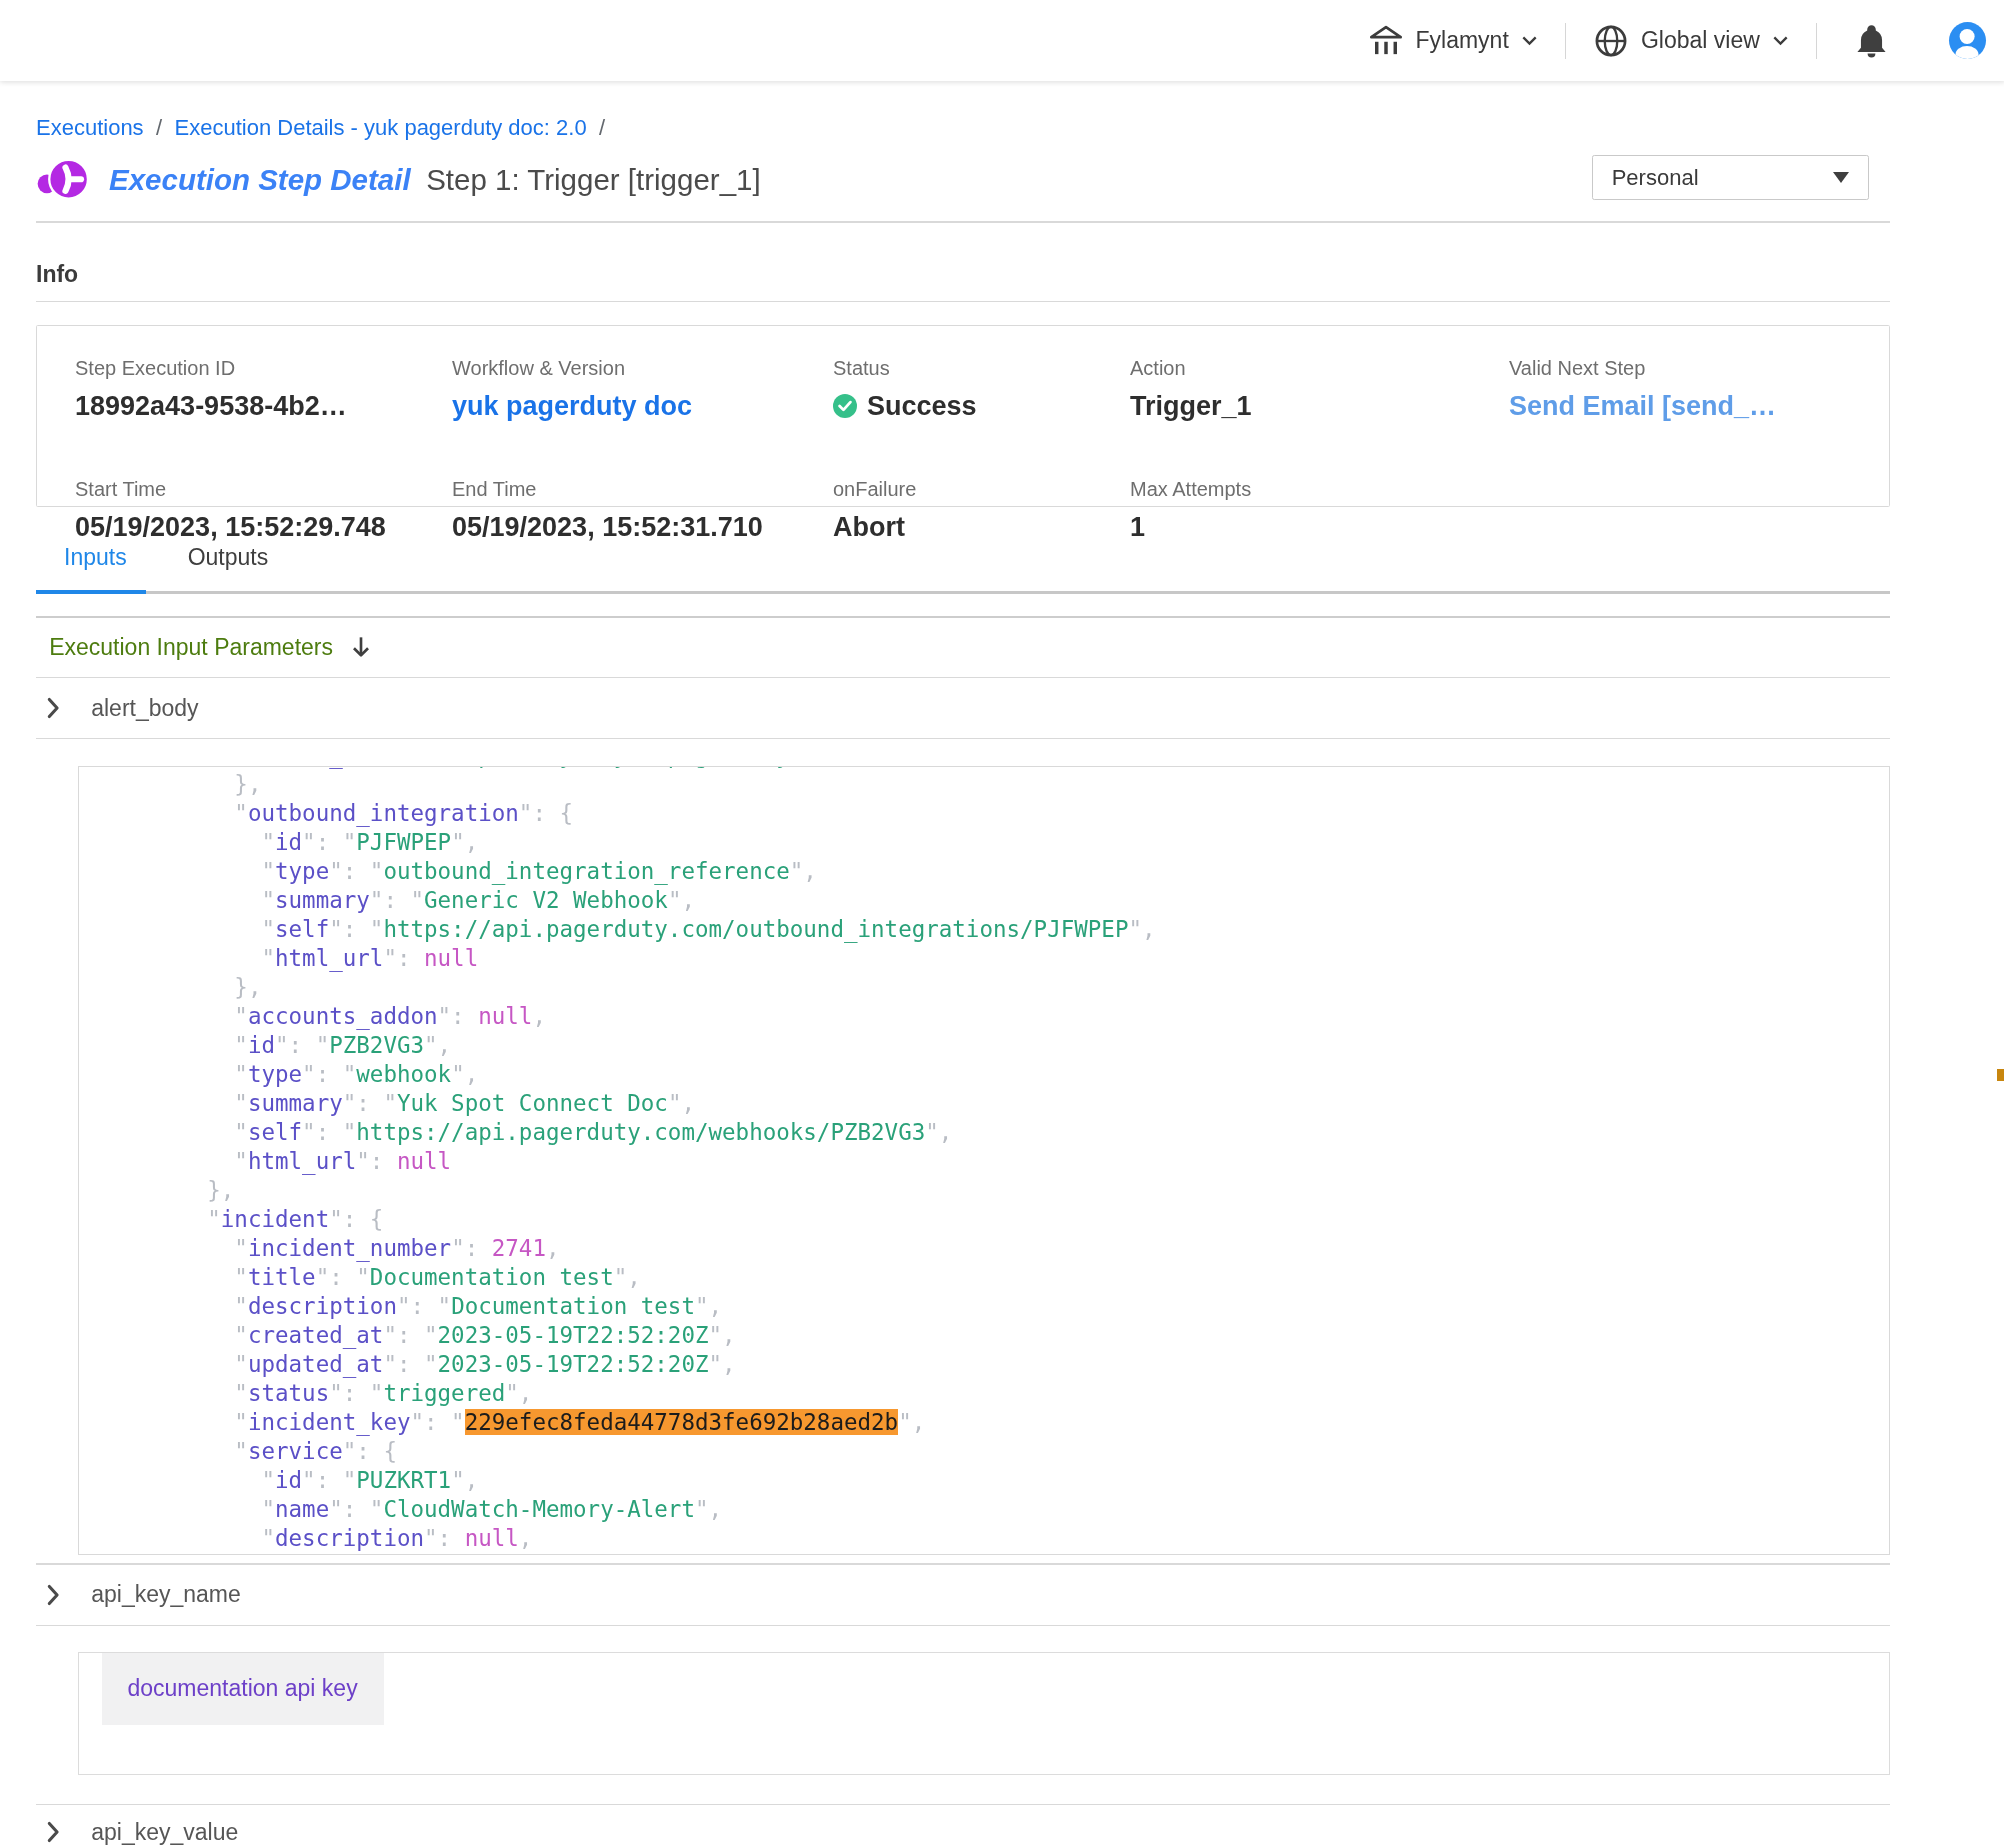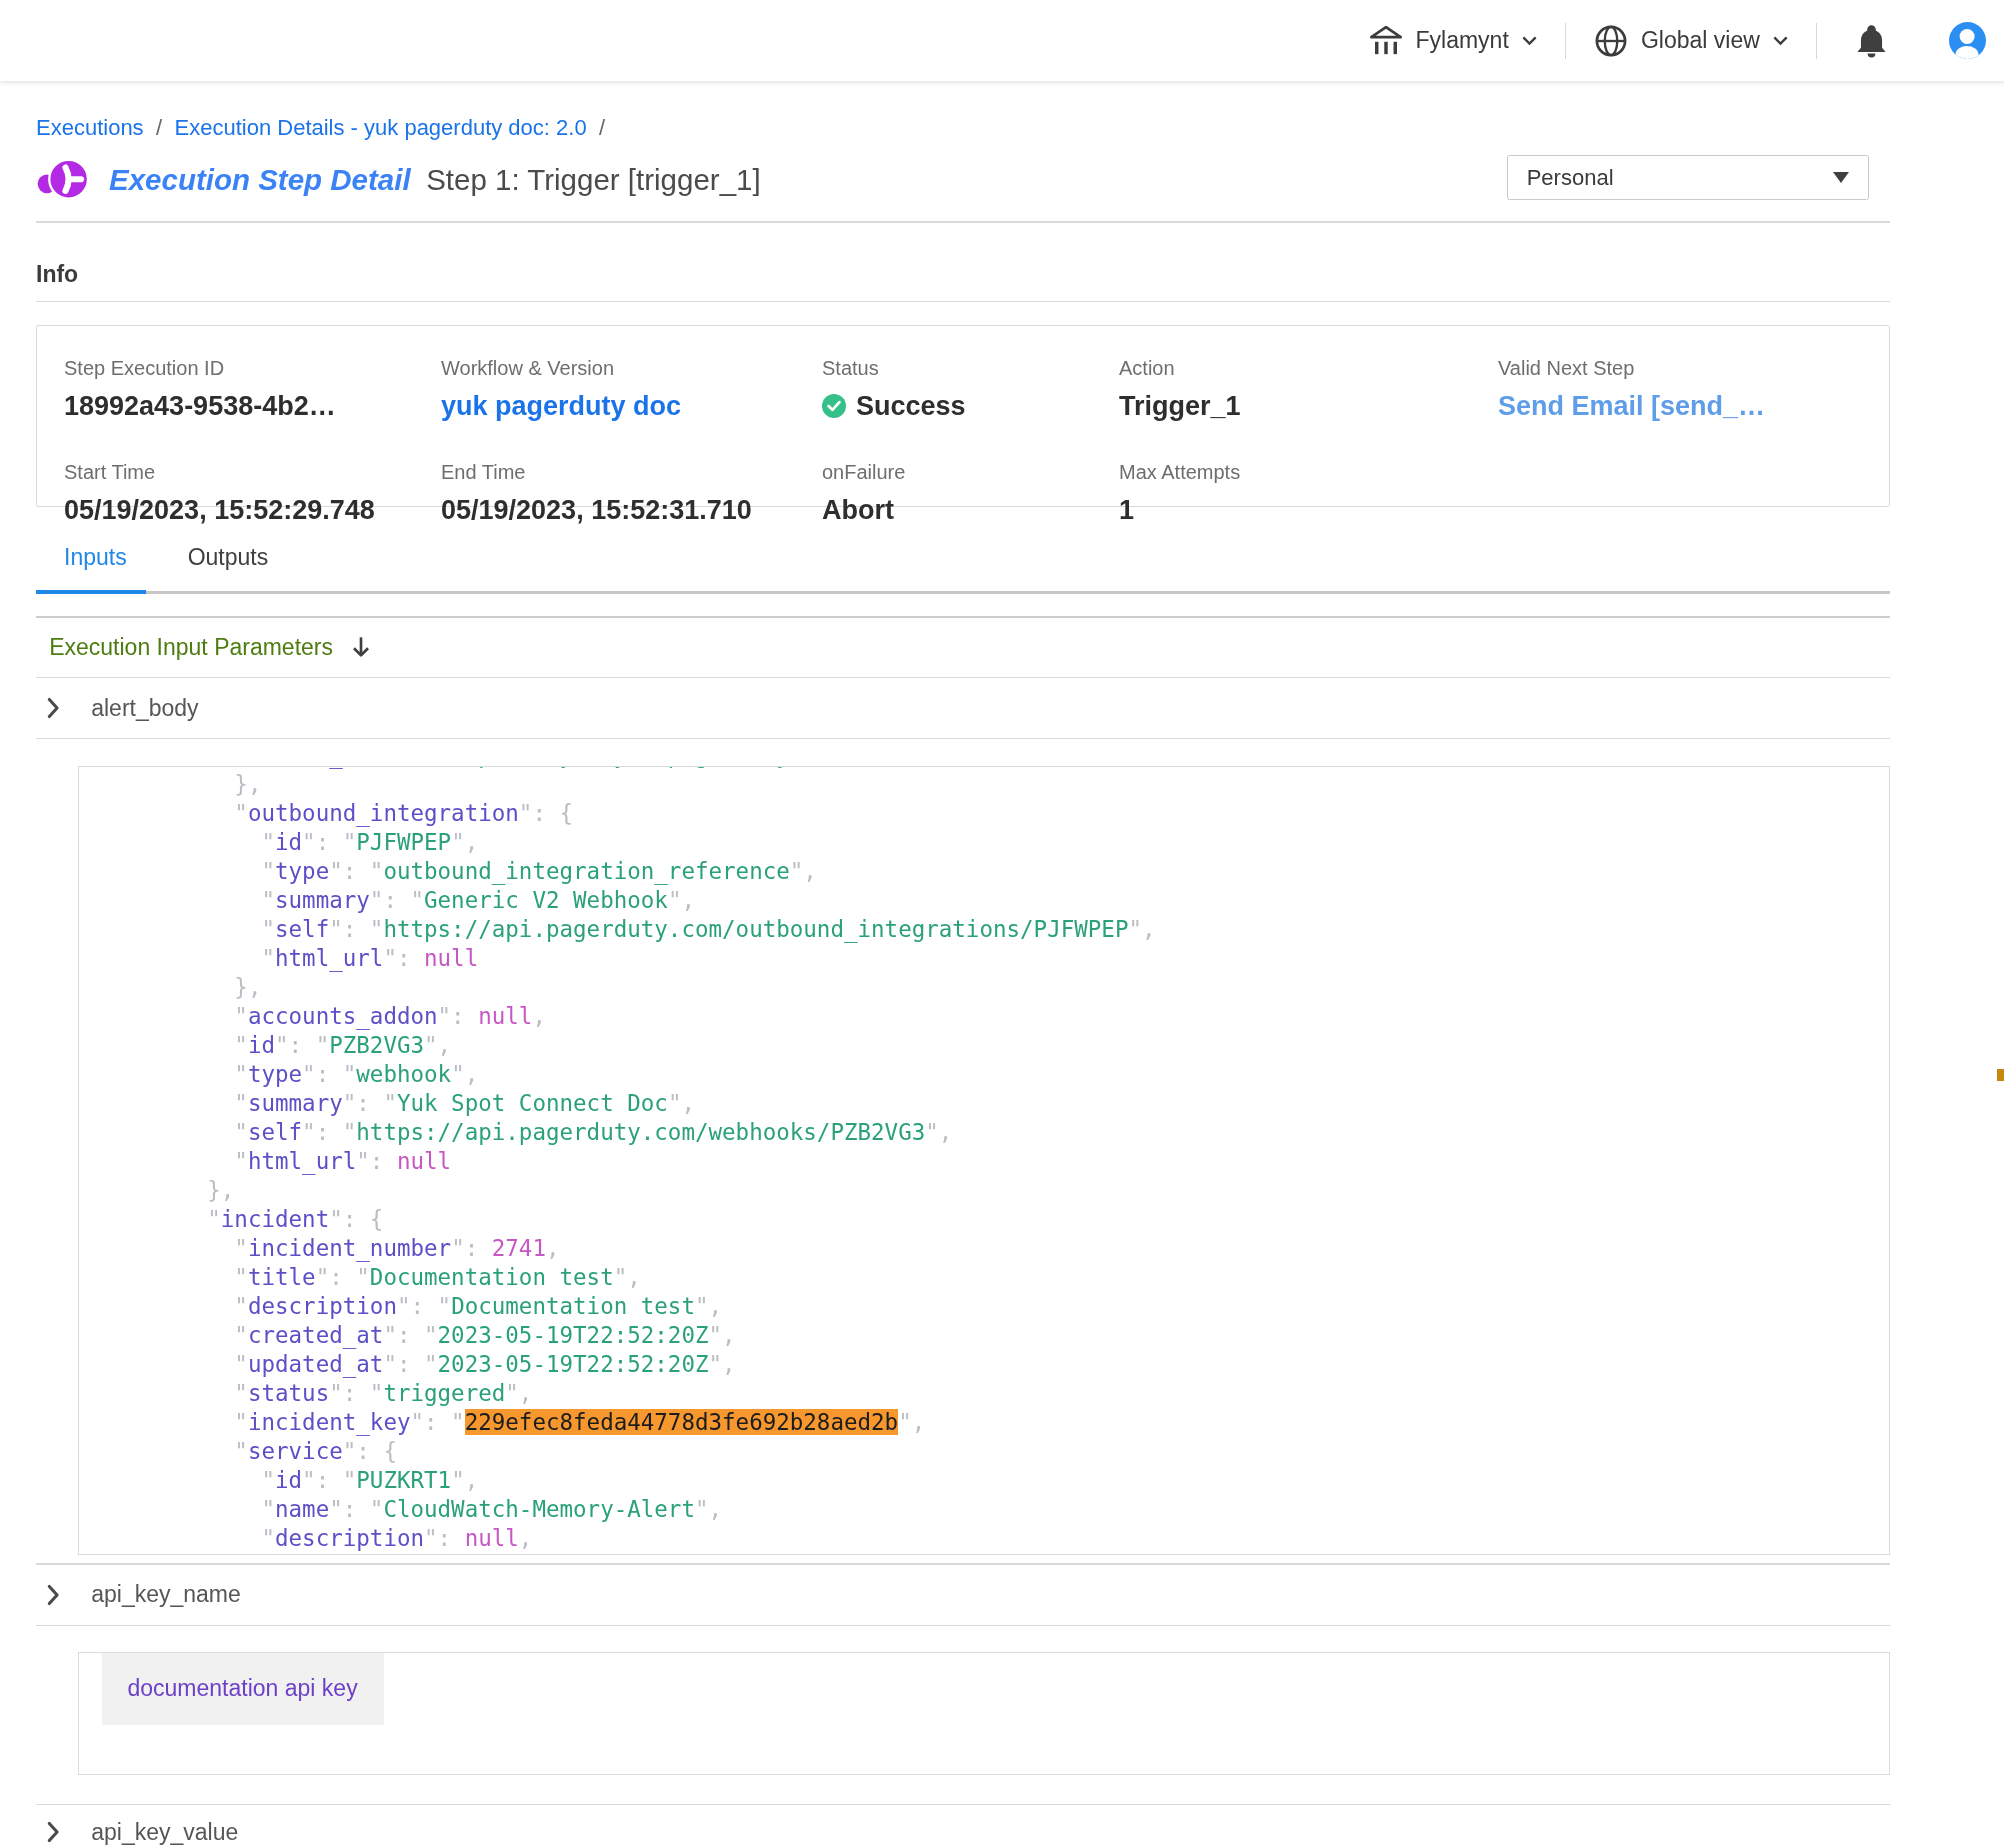--- a/index.html
+++ b/index.html
@@ -34,37 +34,37 @@
     font-size:22px; }
   .crumb { color:#1a73e8; cursor:pointer; }
   .crumb-sep { color:#63686e; }
   
   .title-row { margin-top:14px; height:50px; display:flex; align-items:center;
     position:relative; width:1854px; }
   .logo { width:59px; height:48px; margin-right:14px; flex:0 0 auto; }
   .page-title { font-size:29.5px; font-weight:bold; color:#3b82f6;font-style:italic; }
   .page-subtitle { font-size:29.5px; font-weight:normal; color:#4b4b4b; margin-left:15.5px; }
   .scope-select {
-    position:absolute; right:21px; top:0; width:362px; height:45px;
+    position:absolute; right:21px; top:0; width:277px; height:45px;
     border:1.6px solid #c9c9c9; border-radius:2.3px; background:#fff;
     display:flex; align-items:center; padding:0 18.7px; cursor:pointer;
   }
   .scope-select .lbl { font-size:22px; color:#3a3a3a; flex:1; }
   .caret-down { width:0; height:0; border-left:8.5px solid transparent;
     border-right:8.5px solid transparent; border-top:11px solid #3f3f3f; }
   .title-rule { margin-top:16.3px; }
   
   .info-heading { margin-top:38px; font-size:23px; color:#3b3b3b; height:28px; }
   .info-rule { margin-top:11.7px; }
   .info-card {
     margin-top:22.5px; width:1854px; height:182px; border:0.8px solid #d9d9d9;
     border-radius:1.6px; display:grid;
     grid-template-columns:377px 381px 297px 379px 1fr;
-    grid-auto-rows:min-content; row-gap:39px;
-    padding:31px 0 0 27px;
+    grid-auto-rows:min-content; row-gap:56px;
+    padding:31px 0 0 38px;
   }
   .fld-label { font-size:20px; color:#6e6e6e; }
   .fld-value { margin-top:11px; font-size:27px; font-weight:bold; color:#2e2e2e; }
   .fld-value.link { color:#1a73e8; font-weight:bold; cursor:pointer; }
   .fld-value.link-light { color:#5f9de8; cursor:pointer; }
   .fld-value.status { display:flex; align-items:center; gap:10px; }
   
   .tabs { margin-top:37px; width:1854px; position:relative;
     border-bottom:3.1px solid #c7c7c7; display:flex; }
   .tab { font-size:23px; padding-bottom:20px; cursor:pointer; color:#3f3f3f; }

